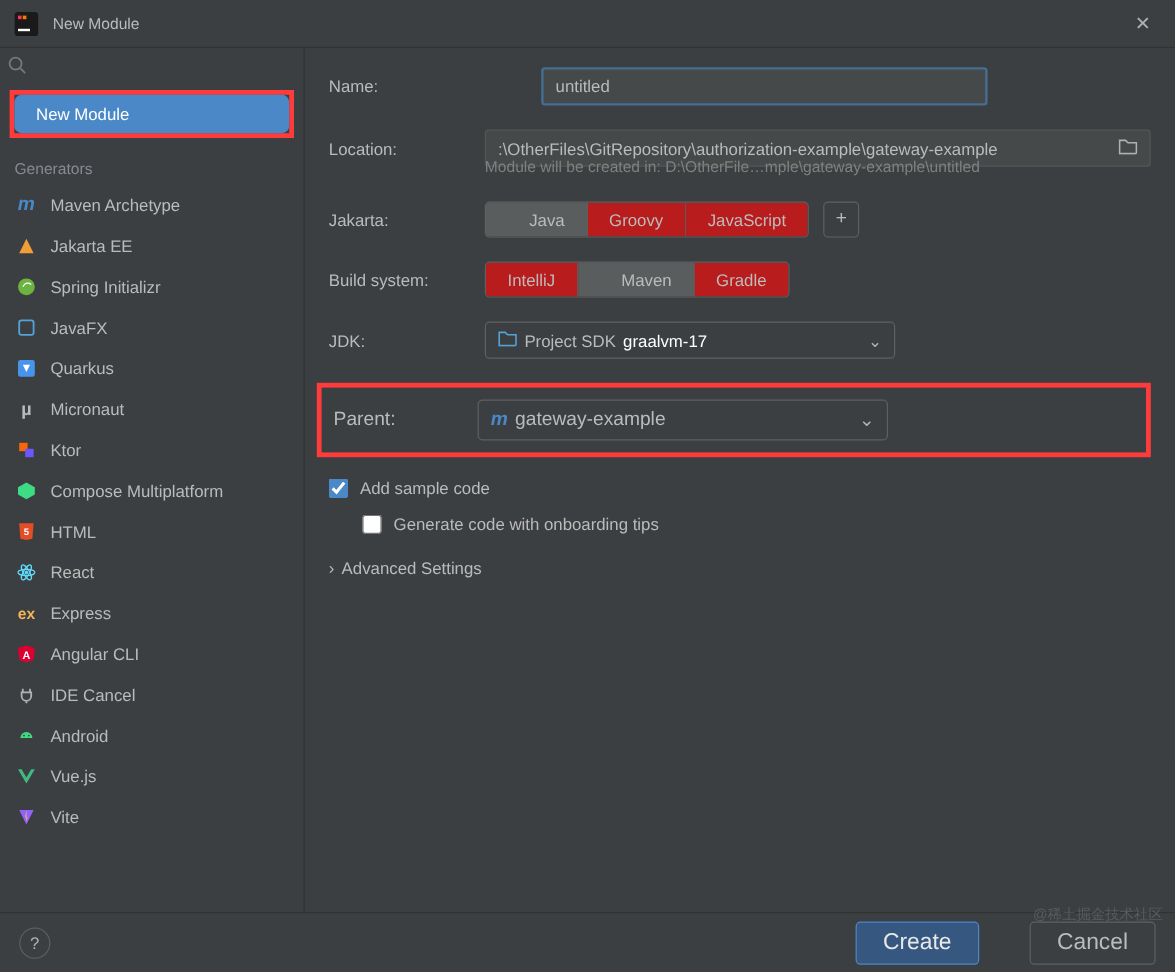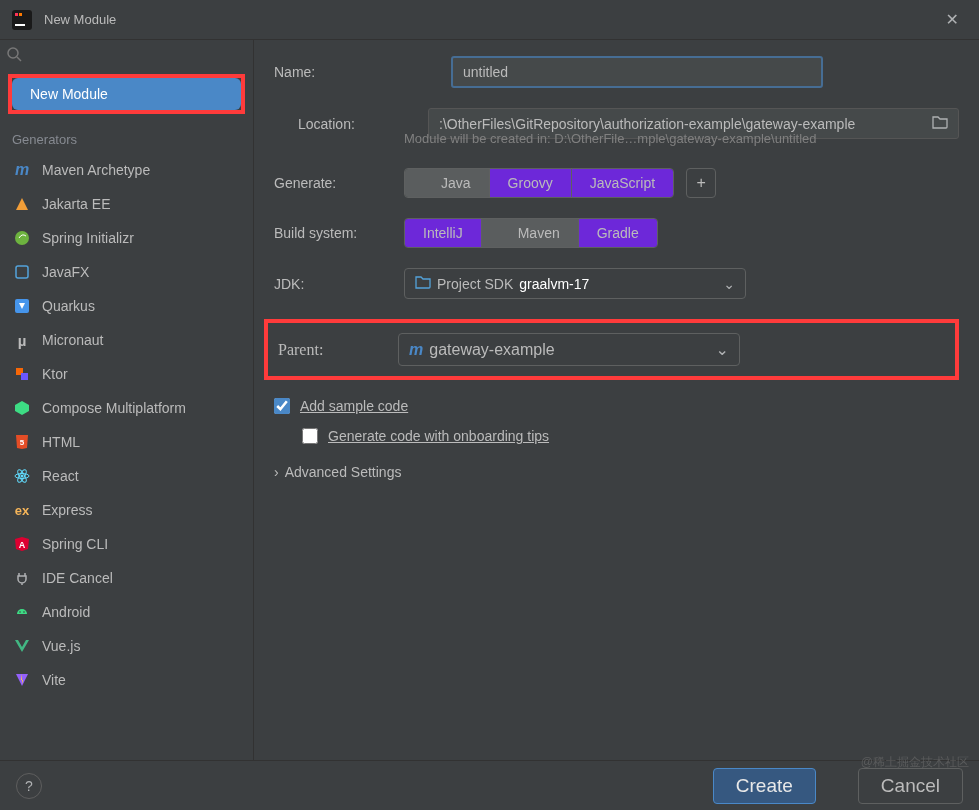--- a/index.html
+++ b/index.html
@@ -13,39 +13,39 @@
     .search-row { padding: 6px 6px 4px 6px; }
     .search-icon { color: #787878; font-size: 16px; }
     .highlight-box { border: 4px solid #FF3B3B; margin: 4px 8px 8px 8px; }
     .nav-selected { background: #4A88C7; color: #FFFFFF; padding: 8px 18px; border-radius: 6px; font-size: 14px; cursor: pointer; }
     .section-header { color: #868A91; font-size: 13px; padding: 10px 12px 6px 12px; }
     .gen-list { list-style: none; }
     .gen-item { display: flex; align-items: center; gap: 10px; padding: 7px 12px; font-size: 14px; color: #BBBBBB; cursor: pointer; }
     .gen-item .gicon { width: 20px; height: 20px; display: flex; align-items: center; justify-content: center; }
     .main { flex: 1; padding: 16px 20px; overflow-y: auto; }
     .field-row { display: flex; align-items: center; margin-bottom: 20px; font-size: 14px; }
-    .field-row.compact { margin-bottom: 6px; margin-left: 24px; }
+    .field-row.compact { margin-bottom: 6px; }
     .field-label { width: 130px; color: #BBBBBB; }
     .field-input { flex: 1; max-width: 372px; background: #45494A; border: 2px solid #466D94; color: #BBBBBB; padding: 6px 10px; font-size: 14px; border-radius: 3px; outline: none; margin-left: 47px; }
     .field-input.selected-text::selection { background: #214283; }
     .location-row .field-value { flex: 1; background: #45494A; border: 1px solid #555; border-radius: 3px; padding: 6px 10px; color: #BBBBBB; display: flex; align-items: center; justify-content: space-between; max-width: 572px; }
     .folder-icon { color: #AFB1B3; }
     .sub-hint { color: #808080; font-size: 13px; margin-left: 130px; margin-top: -14px; margin-bottom: 22px; }
     .seg-group { display: flex; gap: 0; border: 1px solid #5E6060; border-radius: 4px; overflow: hidden; }
-    .seg-btn { background: #6d28d9; color: #BBBBBB; padding: 6px 18px; font-size: 14px; border: none; border-right: 1px solid #5E6060; cursor: pointer; }
+    .seg-btn { background: #b91c1c; color: #BBBBBB; padding: 6px 18px; font-size: 14px; border: none; border-right: 1px solid #5E6060; cursor: pointer; }
     .seg-btn:last-child { border-right: none; }
     .seg-btn.active { background: #5A5D5E; padding-left: 36px; }
     .plus-btn { width: 30px; height: 30px; border: 1px solid #5E6060; border-radius: 4px; background: #3C3F41; color: #BBBBBB; margin-left: 12px; display: flex; align-items: center; justify-content: center; cursor: pointer; font-size: 16px; }
     .dropdown { flex: 1; max-width: 342px; background: #3C3F41; border: 1px solid #5E6060; border-radius: 4px; padding: 6px 10px; display: flex; align-items: center; gap: 6px; color: #BBBBBB; cursor: pointer; position: relative; }
     .dropdown .dd-prefix { color: #BBBBBB; }
     .dropdown .dd-secondary { color: #ffffff; }
     .dropdown .chev { margin-left: auto; color: #AFB1B3; }
     .parent-highlight { border: 4px solid #FF3B3B; padding: 10px 130px 10px 0; margin-left: -10px; margin-bottom: 18px; display: flex; align-items: center; }
-    .parent-highlight .field-label { padding-left: 10px; font-family: Liberation Serif, serif; }
-    .checkbox-row { display: flex; align-items: flex-start; gap: 10px; font-size: 14px; margin-bottom: 14px; color: #BBBBBB; text-decoration: underline; }
+    .parent-highlight .field-label { padding-left: 10px; }
+    .checkbox-row { display: flex; align-items: flex-start; gap: 10px; font-size: 14px; margin-bottom: 14px; color: #BBBBBB; }
     .checkbox-row input[type="checkbox"] { width: 16px; height: 16px; accent-color: #4A88C7; }
     .checkbox-row.sub { margin-left: 28px; }
     .adv-row { display: flex; align-items: center; gap: 6px; color: #BBBBBB; font-size: 14px; margin-top: 20px; cursor: pointer; }
     .footer { height: 50px; border-top: 1px solid #323232; display: flex; align-items: center; padding: 0 16px; }
     .help-btn { width: 26px; height: 26px; border: 1px solid #5E5E5E; border-radius: 50%; display: flex; align-items: center; justify-content: center; color: #AFB1B3; cursor: pointer; font-size: 14px; }
     .footer .spacer { flex: 1; }
     .btn { padding: 6px 22px; border-radius: 4px; font-size: 19px; cursor: pointer; margin-left: 10px; }
     .btn-primary { background: #365880; border: 1px solid #4A88C7; color: #E8E8E8; }
     .btn-secondary { background: #3C3F41; border: 1px solid #5E6060; color: #BBBBBB; margin-left: 42px; }
     .watermark { position: absolute; right: 10px; bottom: 39px; color: #6d6d6d; font-size: 12px; opacity: 0.6; }
@@ -170,21 +170,21 @@
           </span>
           <span>Express</span>
         </li>
         <li class="gen-item">
           <span class="gicon">
             <svg width="16" height="16" viewBox="0 0 16 16">
               <path d="M8 1 L15 3 L14 13 L8 15 L2 13 L1 3 Z" fill="#DD0031"></path>
               <text x="8" y="12" text-anchor="middle" fill="#fff" font-size="9" font-weight="bold">A</text>
             </svg>
           </span>
-          <span>Spring CLI</span>
+          <span>Angular CLI</span>
         </li>
         <li class="gen-item">
           <span class="gicon">
             <svg width="16" height="16" viewBox="0 0 16 16">
               <path d="M5 6 V3 M11 6 V3 M4 6 h8 v3 a4 4 0 01-8 0 z M8 13 v2" stroke="#AFB1B3" fill="none" stroke-width="1.5"></path>
             </svg>
           </span>
           <span>IDE Cancel</span>
         </li>
         <li class="gen-item">
@@ -229,21 +229,21 @@
         <span class="folder-icon">
           <svg width="16" height="14" viewBox="0 0 16 14" fill="none">
               <path d="M1 2h5l2 2h7v8a1 1 0 01-1 1H1V2z" stroke="#AFB1B3" stroke-width="1.3" fill="none"></path>
             </svg>
         </span>
       </div>
     </div>
     <div class="sub-hint">Module will be created in: D:\OtherFile…mple\gateway-example\untitled</div>
 
     <div class="field-row">
-      <span class="field-label">Generate:</span>
+      <span class="field-label">Jakarta:</span>
       <div class="seg-group" id="lang-seg">
           <button class="seg-btn active">Java</button>
           <button class="seg-btn">Groovy</button>
           <button class="seg-btn">JavaScript</button>
         </div>
       <div class="plus-btn">+</div>
     </div>
 
     <div class="field-row">
       <span class="field-label">Build system:</span>

